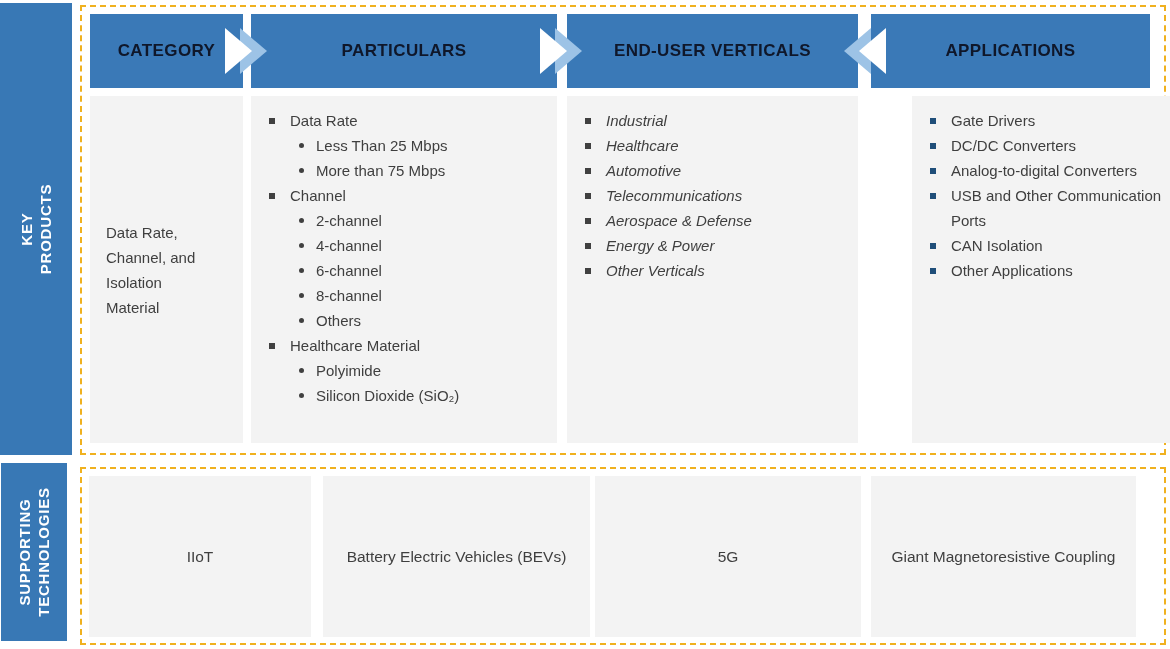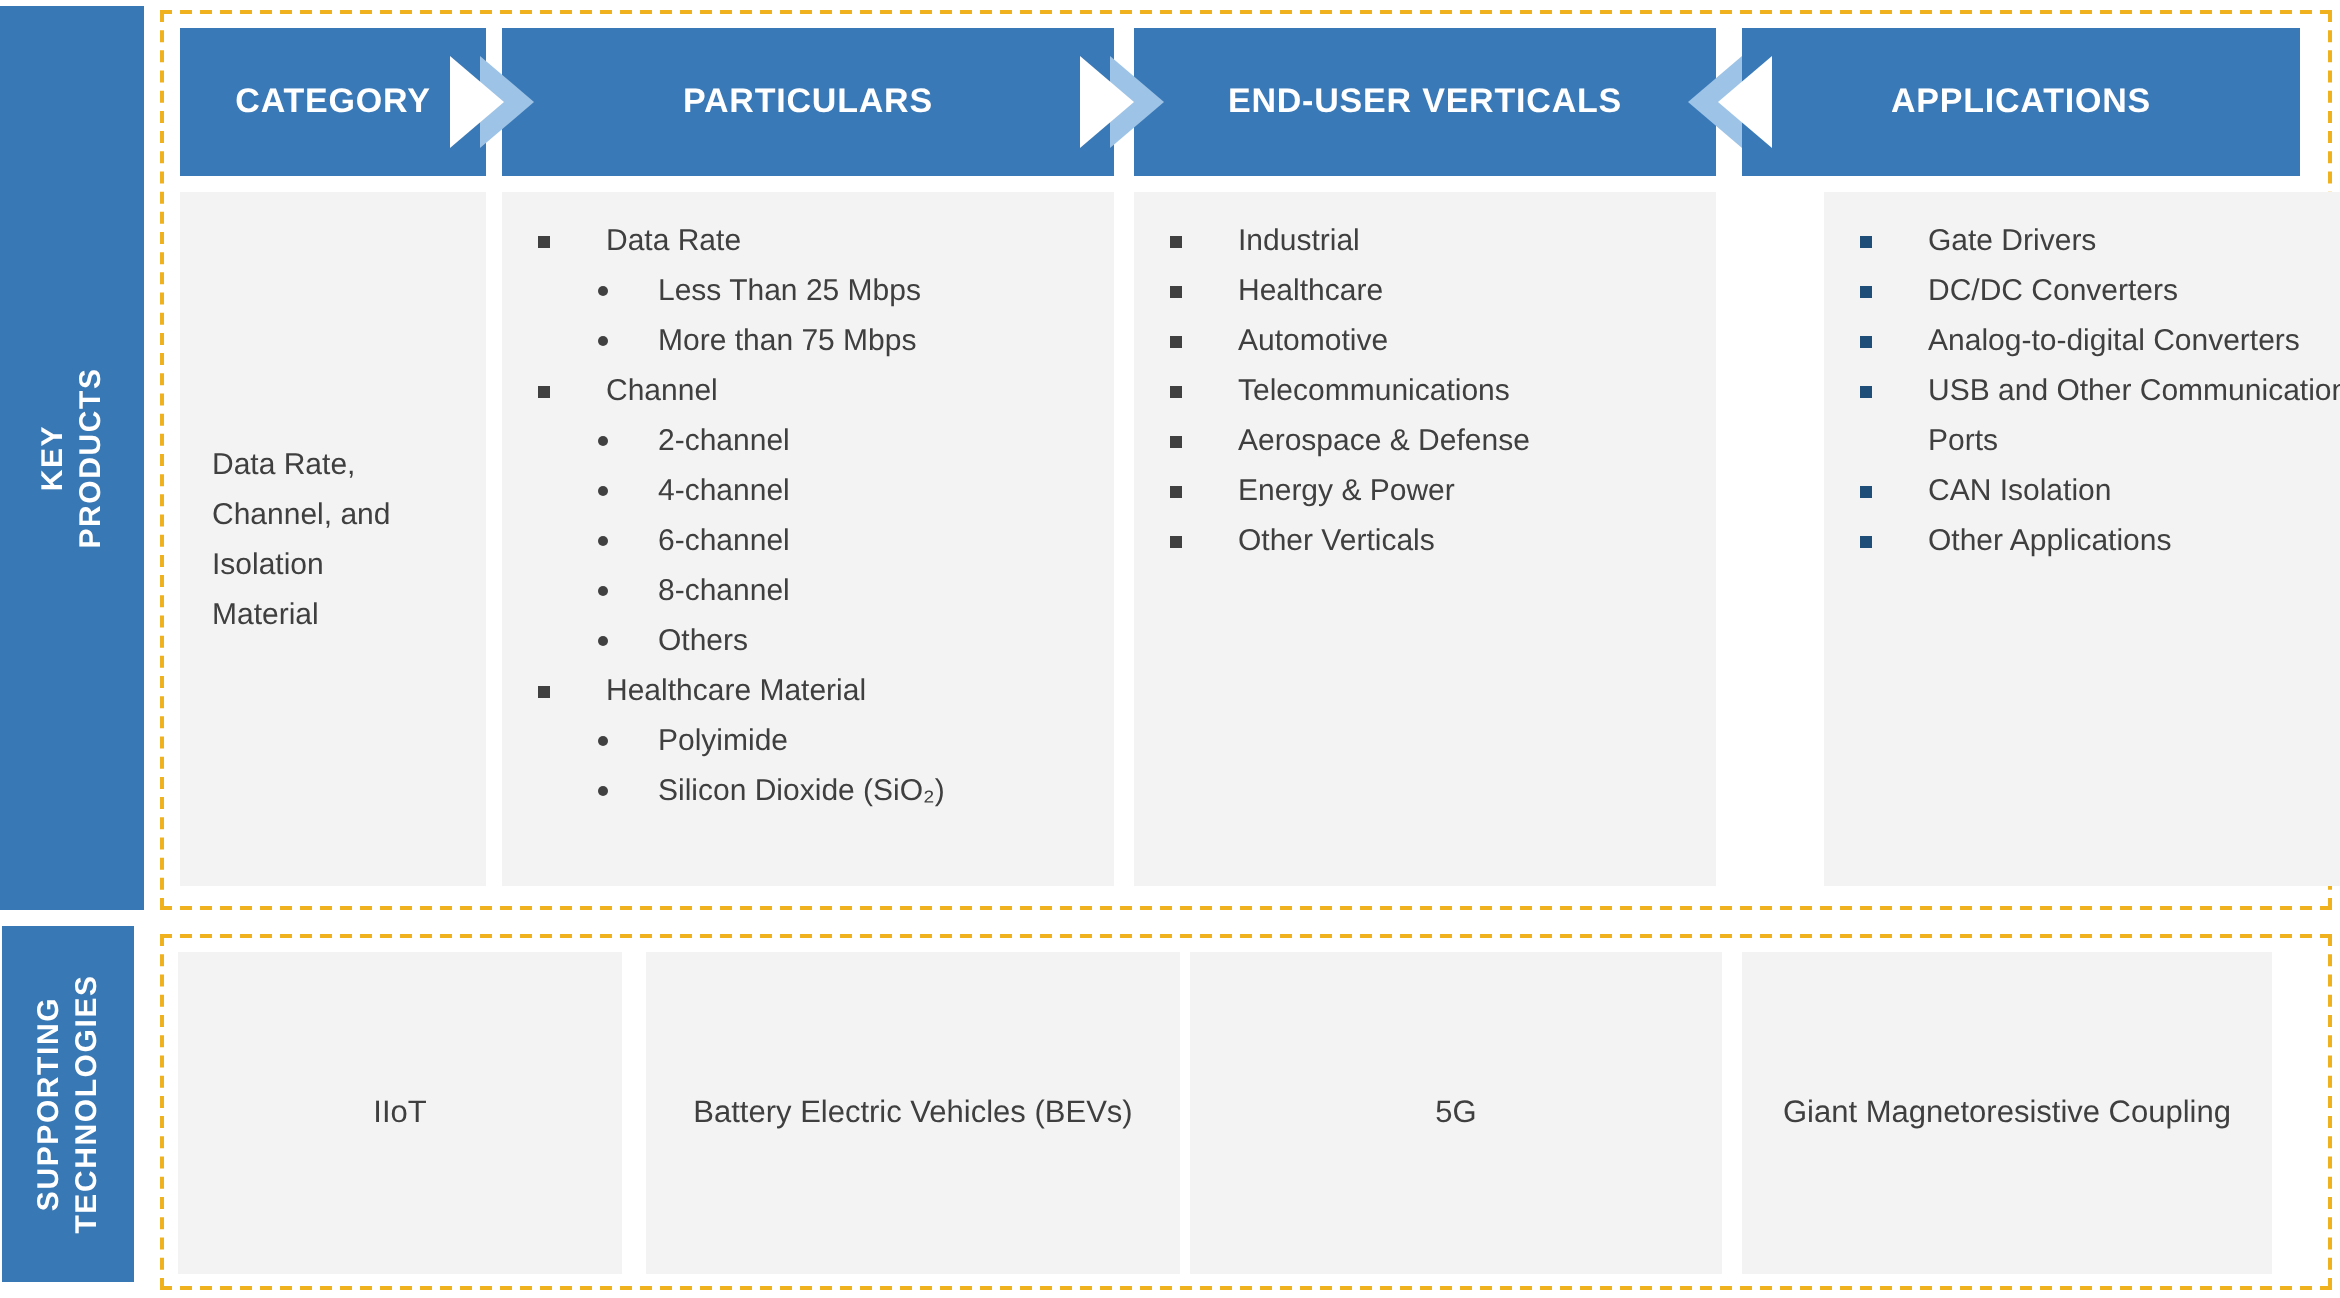--- a/index.html
+++ b/index.html
@@ -22,47 +22,47 @@
 
   
   .panel{position:absolute;border:2px dashed var(--dash_gold);background:#fff;}
   .panel-top{left:80px;top:5px;width:1086px;height:450px;}
   .panel-bottom{left:80px;top:467px;width:1086px;height:178px;}
 
   
   .header-row{position:relative;height:74px;margin-top:7px;}
   .hbox{position:absolute;top:0;height:74px;background:var(--header_blue);
         display:flex;align-items:center;justify-content:center;
-        color:#ffffff;font-weight:bold;font-size:17px;letter-spacing:.4px;}
+        color:#0f172a;font-weight:bold;font-size:17px;letter-spacing:.4px;}
   .hbox.h1{left:8px;width:153px;}
   .hbox.h2{left:169px;width:306px;}
   .hbox.h3{left:485px;width:291px;}
   .hbox.h4{left:789px;width:279px;}
 
   .arrow{position:absolute;top:13px;width:44px;height:48px;z-index:3;}
   .arrow .tri{position:absolute;top:1px;width:27px;height:46px;}
   .tri-r{clip-path:polygon(0 0,100% 50%,0 100%);}
   .tri-l{clip-path:polygon(100% 0,0 50%,100% 100%);}
   .tri-white{background:var(--white);z-index:2;}
   .tri-blue{background:var(--arrow_light);z-index:1;}
   .arrow-1{left:143px;} .arrow-2{left:458px;} .arrow-3{left:760px;}
   .arrow-r .tri-white{left:0;} .arrow-r .tri-blue{left:15px;}
   .arrow-l .tri-white{left:17px;} .arrow-l .tri-blue{left:2px;}
 
   
   .content-row{position:relative;height:347px;margin-top:8px;}
   .cell{position:absolute;top:0;height:347px;background:var(--cell_bg);font-size:15px;}
   .cell.c1{left:8px;width:153px;display:flex;align-items:center;}
   .cell.c2{left:169px;width:306px;}
-  .cell.c3{left:485px;width:291px;}
+  .cell.c3{left:485px;width:291px;font-style:italic;}
   .cell.c4{left:830px;width:279px;}
   .cat-text{padding-left:16px;line-height:25px;white-space:pre-line;}
 
   .list{padding-top:12px;}
-  .li{display:flex;line-height:25px;gap:13px;}
+  .li{display:flex;line-height:25px;}
   .li .txt{flex:1;padding-right:8px;}
   .bullet{flex:0 0 auto;margin-top:10px;}
   .li.l1 .bullet{margin-left:18px;margin-right:15px;width:6px;height:6px;background:var(--bullet_dark);}
   .li.l2 .bullet{margin-left:48px;margin-right:12px;width:5px;height:5px;border-radius:50%;background:var(--bullet_dark);}
   .navy .li.l1 .bullet{background:var(--bullet_navy);}
 
   
   .support-row{position:relative;height:174px;}
   .scell{position:absolute;top:7px;height:161px;background:var(--cell_bg);
          display:flex;align-items:center;justify-content:center;text-align:center;

